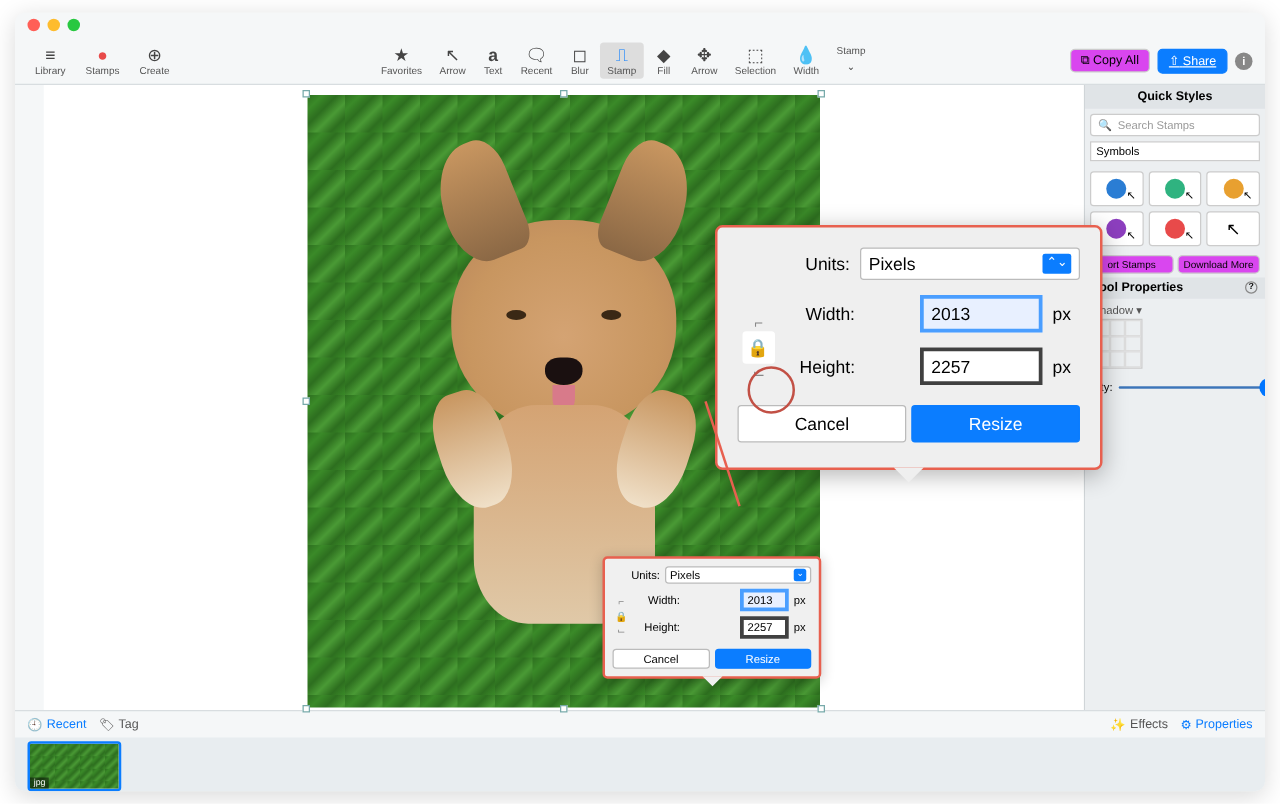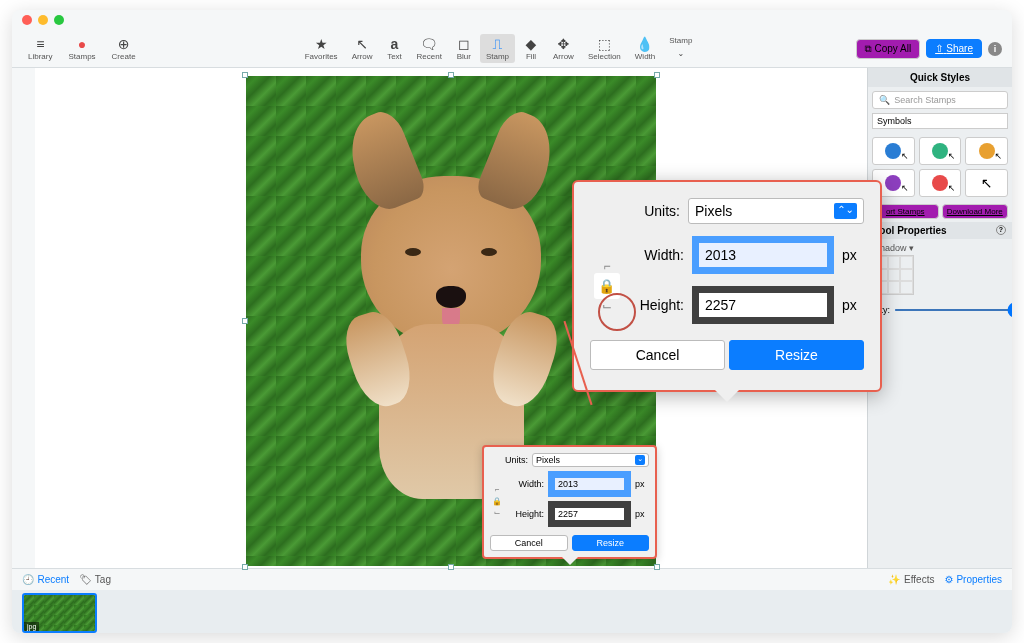--- a/index.html
+++ b/index.html
@@ -14,21 +14,21 @@
 .tl-min { background: #febc2e; }
 .tl-max { background: #28c840; }
 
 .toolbar { height: 38px; display: flex; align-items: center; padding: 0 10px; border-bottom: 1px solid #d8dde0; }
 .tb-left { display: flex; gap: 4px; }
 .tb-item { display: flex; flex-direction: column; align-items: center; font-size: 8px; color: #555; padding: 2px 6px; }
 .tb-item .ic { width: 16px; height: 16px; display: flex; align-items: center; justify-content: center; font-size: 14px; color: #444; }
 .tb-center { display: flex; gap: 2px; margin-left: auto; margin-right: auto; }
 .tb-center .tb-item.active { background: #ddd; border-radius: 3px; }
 .tb-right { display: flex; gap: 6px; align-items: center; }
-.btn { padding: 3px 8px; font-size: 10px; border-radius: 4px; border: 1px solid #ccc; background: #a21caf; cursor: pointer; }
+.btn { padding: 3px 8px; font-size: 10px; border-radius: 4px; border: 1px solid #ccc; background: #d946ef; cursor: pointer; }
 .btn.primary { background: #0b7dff; color: #fff; border-color: #0b7dff; text-decoration: underline; }
 .info-ic { width: 14px; height: 14px; border-radius: 50%; background: #888; color: #fff; font-size: 9px; display: flex; align-items: center; justify-content: center; font-weight: bold; }
 
 .content { display: flex; height: 500px; margin-left: 23px; }
 .canvas-area { flex: 1; background: #fff; display: flex; align-items: flex-start; justify-content: center; position: relative; padding-top: 8px; }
 .canvas-img { width: 410px; height: 490px; position: relative; }
 .grass { width: 100%; height: 100%; background: linear-gradient(135deg, #2d6e1f 0%, #3a8a28 20%, #2d6e1f 40%, #4a9a35 60%, #2d6e1f 80%, #3a8a28 100%); background-size: 30px 30px; position: relative; }
 .dog { position: absolute; top: 60px; left: 50%; transform: translateX(-50%); width: 260px; height: 380px; }
 .dog-head { width: 180px; height: 170px; background: radial-gradient(ellipse at 50% 55%, #d4a373 0%, #c89660 60%, #b8845a 100%); border-radius: 48% 48% 52% 52%; margin: 0 auto; position: relative; top: 40px; }
 .dog-ear { position: absolute; width: 60px; height: 95px; background: linear-gradient(#c89660, #8b6845); top: -62px; }
@@ -50,21 +50,21 @@
 .sel-handle.ml { top: 50%; left: -4px; margin-top: -3px; } .sel-handle.mr { top: 50%; right: -4px; margin-top: -3px; }
 
 .right-panel { width: 145px; background: #eceff1; border-left: 1px solid #d0d5d8; display: flex; flex-direction: column; }
 .rp-header { text-align: center; font-size: 10px; font-weight: 600; padding: 4px; background: #e0e4e7; }
 .rp-search { margin: 4px; padding: 3px 6px; border: 1px solid #ccc; border-radius: 3px; font-size: 9px; background: #fff; display:flex; align-items:center; gap:4px; color:#999;}
 .rp-dd { margin: 0 4px 4px; padding: 2px 4px; border: 1px solid #ccc; font-size: 9px; background: #fff; }
 .rp-grid { display: grid; grid-template-columns: 1fr 1fr 1fr; gap: 4px; padding: 4px; }
 .rp-tile { height: 28px; background: #fff; border: 1px solid #ccc; border-radius: 3px; display: flex; align-items: center; justify-content: center; position: relative; }
 .rp-circle { width: 16px; height: 16px; border-radius: 50%; }
 .rp-cursor { position: absolute; bottom: 3px; right: 5px; font-size: 9px; color: #000; }
-.rp-btns { display: flex; gap: 3px; padding: 3px 4px; text-decoration: underline; }
+.rp-btns { display: flex; gap: 3px; padding: 3px 4px; }
 .rp-btns .btn { flex: 1; font-size: 8px; padding: 2px; }
 .rp-sec { background: #e0e4e7; padding: 3px 6px; font-size: 10px; font-weight: 600; display: flex; justify-content: space-between; }
 .rp-q { width: 10px; height: 10px; border-radius: 50%; border: 1px solid #888; font-size: 7px; text-align: center; }
 .rp-prop { padding: 4px 6px; font-size: 9px; color: #555; }
 .rp-anchor { width: 40px; height: 40px; display:grid; grid-template-columns:repeat(3,1fr); grid-template-rows:repeat(3,1fr); border:1px solid #ccc; margin:2px 0;}
 .rp-anchor div{border:1px solid #ddd;}
 .rp-slider { display: flex; align-items: center; gap: 4px; padding: 4px 6px; font-size: 9px; }
 .rp-slider input { flex: 1; height:2px;}
 
 .footer { height: 22px; display: flex; align-items: center; padding: 0 10px; border-top: 1px solid #d8dde0; font-size: 10px; }
@@ -77,21 +77,21 @@
 .thumb { width: 75px; height: 40px; border: 2px solid #0b7dff; border-radius: 3px; position:relative; overflow:hidden;}
 .thumb .grass{background-size:10px 10px;}
 .thumb-lbl{position:absolute; bottom:0; left:0; background:rgba(0,0,0,0.5); color:#fff; font-size:7px; padding:1px 3px;}
 
 
 .dlg-small { position: absolute; left: 470px; top: 435px; width: 175px; background: #f0f0f0; border: 2px solid #e8604f; border-radius: 4px; box-shadow: 0 2px 10px rgba(0,0,0,0.2); padding: 6px; z-index: 10; }
 .dlg-row { display: flex; align-items: center; gap: 4px; margin-bottom: 4px; font-size: 9px; }
 .dlg-lbl { width: 38px; text-align: right; }
 .dlg-sel { flex: 1; padding: 1px 3px; border: 1px solid #bbb; border-radius: 3px; background: #fff; font-size: 9px; display:flex; justify-content:space-between;}
 .dlg-sel .caret{background:#0b7dff; color:#fff; padding:0 2px; border-radius:2px; font-size:7px;}
-.dlg-inp { flex: 1; padding: 1px 3px; border: 7px solid #404040; background: #fff; font-size: 9px; }
+.dlg-inp { flex: 1; padding: 1px 3px; border: 3px solid #404040; background: #fff; font-size: 9px; margin-left: 44px; }
 .dlg-inp.sel { border-color: #4a9eff; background:#e8f0ff;}
 .dlg-unit { width: 14px; }
 .dlg-lock { width: 14px; height: 14px; display:flex; align-items:center; justify-content:center;}
 .dlg-btns { display: flex; gap: 4px; margin-top: 4px; }
 .dlg-btn { flex: 1; padding: 2px; border-radius: 3px; border: 1px solid #bbb; background: #fff; font-size: 9px; text-align:center;}
 .dlg-btn.pri { background: #0b7dff; color:#fff; border-color:#0b7dff;}
 .dlg-tail{position:absolute; bottom:-8px; left:50%; margin-left:-8px; width:0;height:0;border-left:8px solid transparent; border-right:8px solid transparent; border-top:8px solid #f0f0f0;}
 
 
 .dlg-large { position: absolute; left: 560px; top: 170px; width: 310px; background: #efefef; border: 2px solid #e8604f; border-radius: 6px; box-shadow: 0 4px 20px rgba(0,0,0,0.3); padding: 16px 16px 20px; z-index: 20; }

